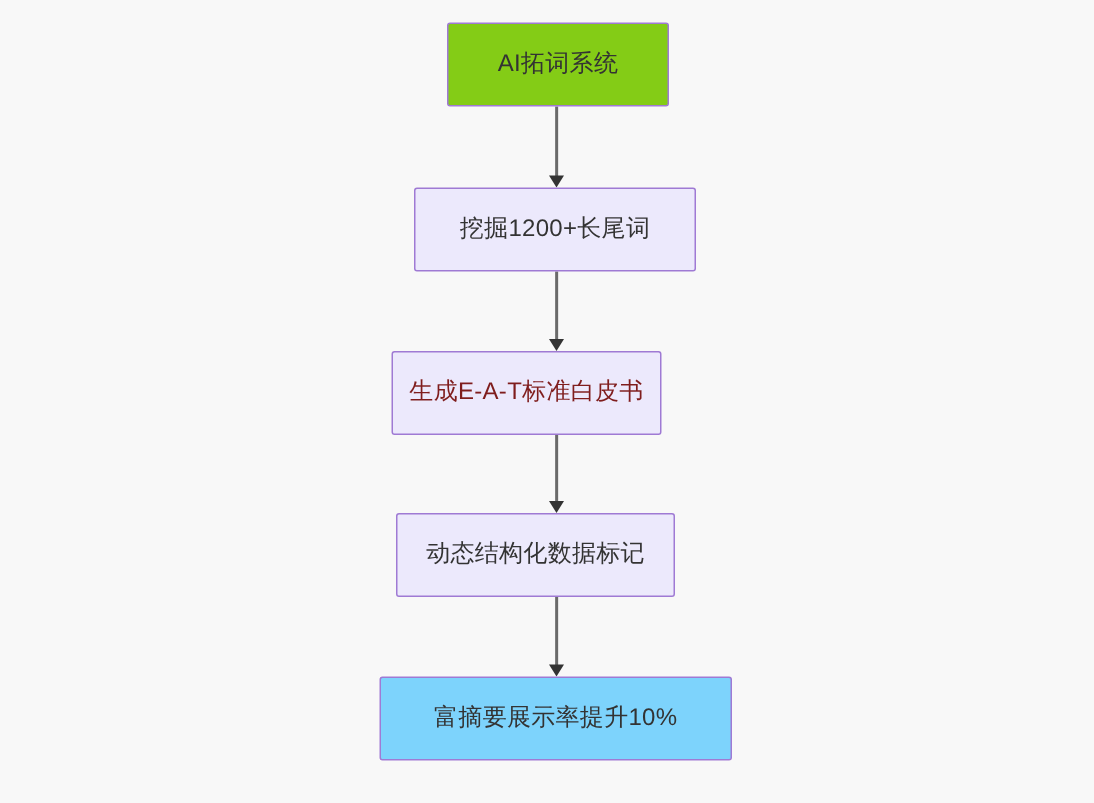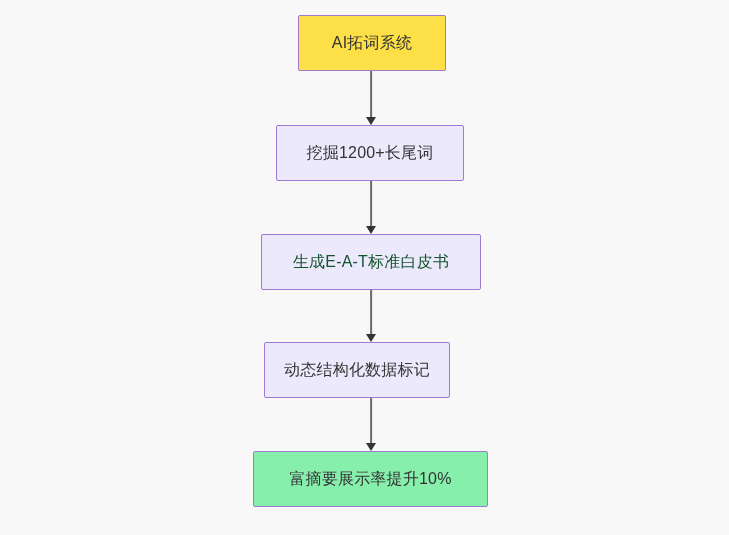--- a/index.html
+++ b/index.html
@@ -77,28 +77,28 @@
       <div class="edge-arrow" style="top: 45px; border-top-color: rgb(51, 51, 51);"></div>
     </div>
     <div class="edge" style="left: 371px; top: 290px; height: 52px;">
       <div class="edge-line" style="height: 45px; background: rgb(106, 106, 106);"></div>
       <div class="edge-arrow" style="top: 44px; border-top-color: rgb(51, 51, 51);"></div>
     </div>
     <div class="edge" style="left: 371px; top: 398px; height: 53px;">
       <div class="edge-line" style="height: 46px; background: rgb(106, 106, 106);"></div>
       <div class="edge-arrow" style="top: 45px; border-top-color: rgb(51, 51, 51);"></div>
     </div>
-    <div class="node" style="left: 298px; top: 15px; width: 148px; height: 56px; background: #fde047; border-color: rgb(159, 122, 212); color: rgb(51, 51, 51);">
+    <div class="node" style="left: 298px; top: 15px; width: 148px; height: 56px; background: #84cc16; border-color: rgb(159, 122, 212); color: rgb(51, 51, 51);">
       <span class="node-label">AI拓词系统</span>
     </div>
     <div class="node" style="left: 276px; top: 125px; width: 188px; height: 56px; background: rgb(236, 233, 252); border-color: rgb(159, 122, 212); color: rgb(51, 51, 51);">
       <span class="node-label">挖掘1200+长尾词</span>
     </div>
-    <div class="node" style="left: 261px; top: 234px; width: 220px; height: 56px; background: rgb(236, 233, 252); border-color: rgb(159, 122, 212); color: #14532d;">
+    <div class="node" style="left: 261px; top: 234px; width: 180px; height: 56px; background: rgb(236, 233, 252); border-color: rgb(159, 122, 212); color: #7f1d1d;">
       <span class="node-label">生成E-A-T标准白皮书</span>
     </div>
     <div class="node" style="left: 264px; top: 342px; width: 186px; height: 56px; background: rgb(236, 233, 252); border-color: rgb(159, 122, 212); color: rgb(51, 51, 51);">
       <span class="node-label">动态结构化数据标记</span>
     </div>
-    <div class="node" style="left: 253px; top: 451px; width: 235px; height: 56px; background: #86efac; border-color: rgb(159, 122, 212); color: rgb(51, 51, 51);">
+    <div class="node" style="left: 253px; top: 451px; width: 235px; height: 56px; background: #7dd3fc; border-color: rgb(159, 122, 212); color: rgb(51, 51, 51);">
       <span class="node-label">富摘要展示率提升10%</span>
     </div>
   </div>
 
 </body></html>

